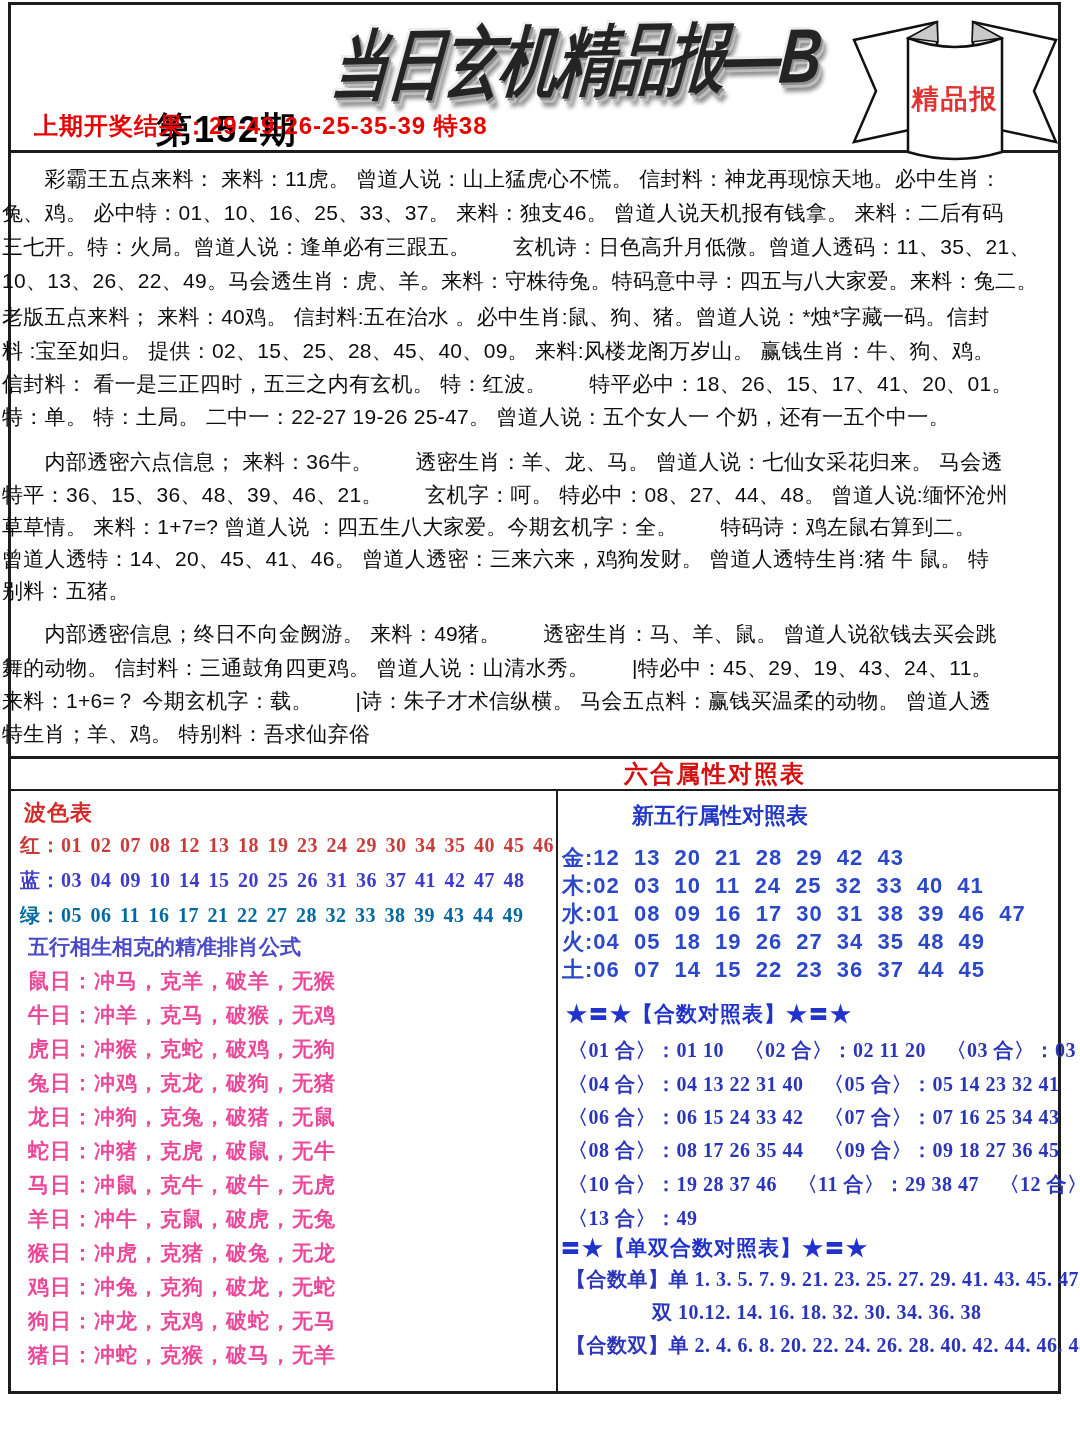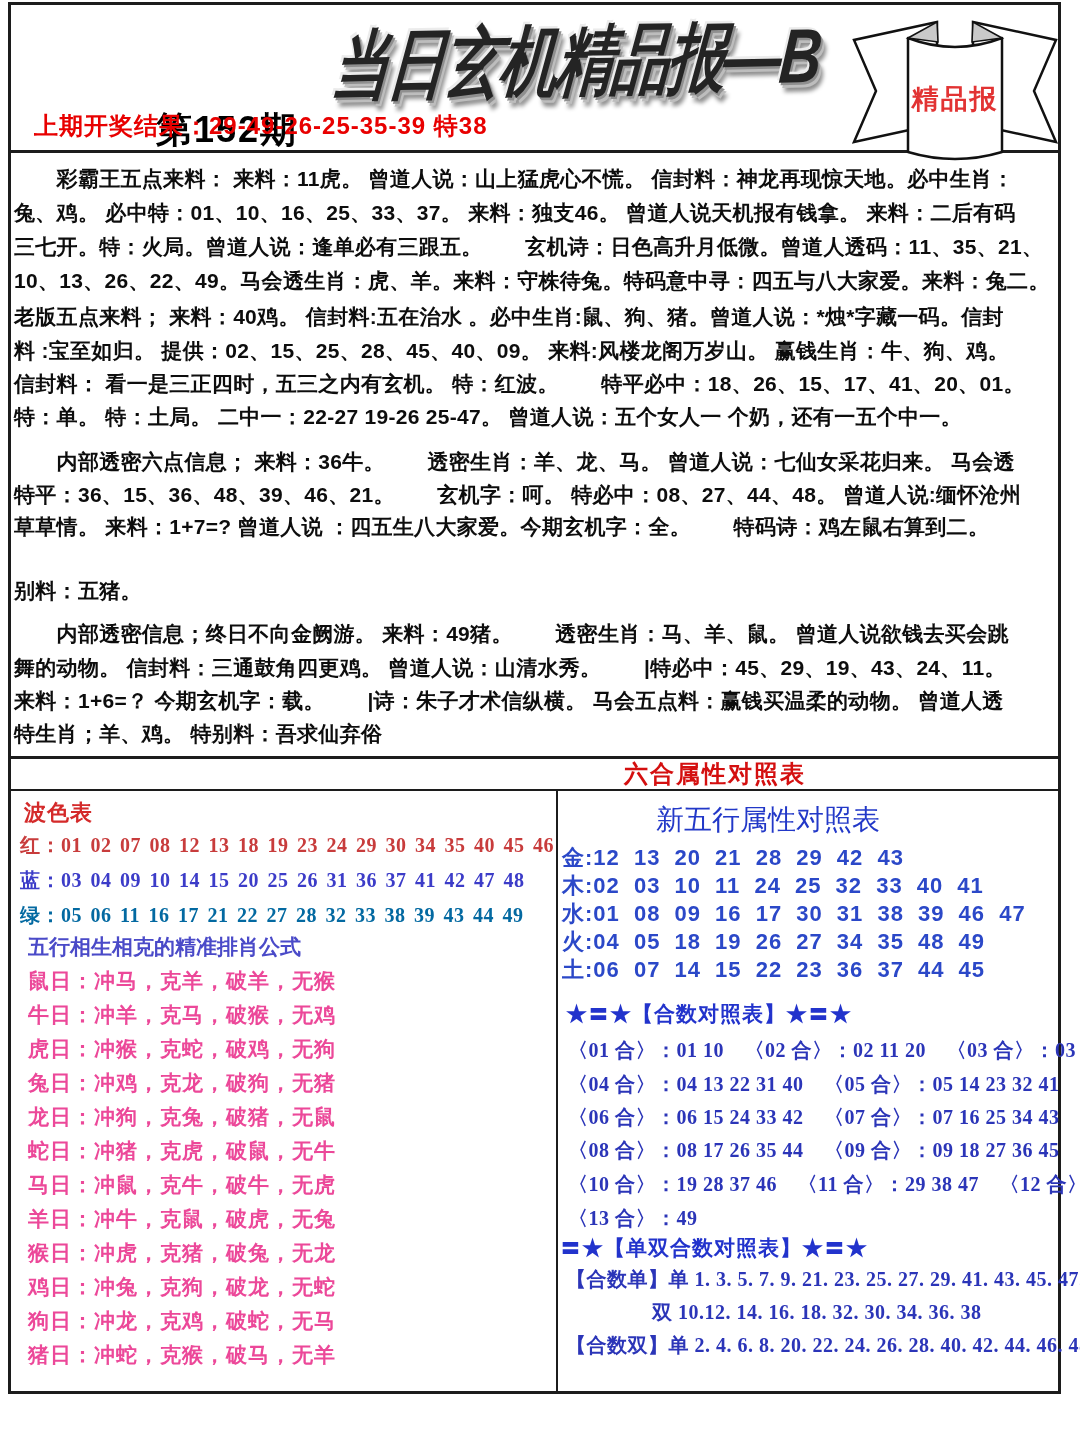--- a/index.html
+++ b/index.html
@@ -6,31 +6,31 @@
   .page{position:relative;width:1080px;height:1440px;background:#ffffff;
         font-family:"Liberation Sans",sans-serif;overflow:hidden;}
   .rule{position:absolute;background:#1c1c1c;}
   .issue{position:absolute;left:156px;top:62px;font-size:36px;font-weight:bold;color:#000;letter-spacing:2px;margin-top:44px;}
   .title3d{position:absolute;left:332px;top:28px;font-size:58px;font-weight:bold;font-style:italic;
            color:#242424;letter-spacing:-2px;white-space:nowrap;
            transform:rotate(-1.2deg) skewX(-6deg) scaleY(1.32);transform-origin:left center;
            text-shadow:-2px -2px 0 #ececec,2px 2px 0 #8f8f8f,4px 4px 0 #bdbdbd,6px 7px 4px rgba(0,0,0,.45);}
   .result{position:absolute;left:34px;top:110px;font-size:24px;font-weight:bold;color:#e80000;letter-spacing:1px;}
   .ribbon{position:absolute;left:842px;top:8px;width:228px;height:160px;}
-  .bl{position:absolute;left:14px;white-space:nowrap;font-weight:bold;font-size:21px;color:#0d0d0d;letter-spacing:.3px;}
+  .bl{position:absolute;left:2px;white-space:nowrap;font-weight:normal;font-size:21px;color:#0d0d0d;letter-spacing:.3px;}
   .sec-title{position:absolute;left:360px;top:758px;width:710px;text-align:center;
              font-size:24px;font-weight:bold;color:#d40f0f;letter-spacing:2px;white-space:nowrap;}
   .bose-title{position:absolute;left:24px;top:798px;font-size:22px;font-weight:bold;color:#d42a2a;letter-spacing:1px;}
   .num-row{position:absolute;left:20px;font-family:"Liberation Serif",serif;font-weight:bold;
            font-size:20px;letter-spacing:.5px;word-spacing:3px;white-space:nowrap;}
   .red{color:#c83c3c}.blu{color:#3c3cc8}.grn{color:#0369a1}
   .formula{position:absolute;left:28px;top:933px;font-size:21px;font-weight:bold;color:#4a4ac8;white-space:nowrap;}
   .zl{position:absolute;left:28px;font-size:21px;font-weight:bold;color:#ec4899;letter-spacing:1px;white-space:nowrap;}
-  .wx-title{position:absolute;left:560px;top:801px;width:320px;text-align:right;
-            font-size:28px;font-weight:normal;color:#2238c8;white-space:nowrap;}
+  .wx-title{position:absolute;left:560px;top:801px;width:320px;text-align:center;
+            font-size:22px;font-weight:bold;color:#2238c8;white-space:nowrap;}
   .wx{position:absolute;left:562px;font-size:22px;font-weight:bold;color:#2b48c8;word-spacing:7px;
       letter-spacing:1px;white-space:nowrap;}
   .hs-title{position:absolute;left:566px;font-size:21px;font-weight:bold;color:#2233cc;white-space:nowrap;letter-spacing:1px;}
   .hs{position:absolute;left:568px;font-family:"Liberation Serif",serif;font-size:20px;font-weight:bold;
       color:#2b35b8;white-space:nowrap;letter-spacing:.5px;}
   .ds{position:absolute;font-family:"Liberation Serif",serif;font-size:20px;font-weight:bold;
       color:#2b35b8;white-space:nowrap;letter-spacing:.5px;}
 </style>
 </head>
 <body>
@@ -64,20 +64,21 @@
   <div class="bl" style="top:267px">10、13、26、22、49。马会透生肖：虎、羊。来料：守株待兔。特码意中寻：四五与八大家爱。来料：兔二。</div>
 
   <div class="bl" style="top:303px">老版五点来料； 来料：40鸡。 信封料:五在治水 。必中生肖:鼠、狗、猪。曾道人说：*烛*字藏一码。信封</div>
   <div class="bl" style="top:337px">料 :宝至如归。 提供：02、15、25、28、45、40、09。 来料:风楼龙阁万岁山。 赢钱生肖：牛、狗、鸡。</div>
   <div class="bl" style="top:370px">信封料： 看一是三正四时，五三之内有玄机。 特：红波。　　特平必中：18、26、15、17、41、20、01。</div>
   <div class="bl" style="top:403px">特：单。 特：土局。 二中一：22-27 19-26 25-47。 曾道人说：五个女人一 个奶，还有一五个中一。</div>
 
   <div class="bl" style="top:448px">　　内部透密六点信息； 来料：36牛。　　透密生肖：羊、龙、马。 曾道人说：七仙女采花归来。 马会透</div>
   <div class="bl" style="top:481px">特平：36、15、36、48、39、46、21。　　玄机字：呵。 特必中：08、27、44、48。 曾道人说:缅怀沧州</div>
   <div class="bl" style="top:513px">草草情。 来料：1+7=? 曾道人说 ：四五生八大家爱。今期玄机字：全。　　特码诗：鸡左鼠右算到二。</div>
+  <div class="bl" style="top:545px">曾道人透特：14、20、45、41、46。 曾道人透密：三来六来，鸡狗发财。 曾道人透特生肖:猪 牛 鼠。 特</div>
   <div class="bl" style="top:577px">别料：五猪。</div>
 
   <div class="bl" style="top:620px">　　内部透密信息；终日不向金阙游。 来料：49猪。　　透密生肖：马、羊、鼠。 曾道人说欲钱去买会跳</div>
   <div class="bl" style="top:654px">舞的动物。 信封料：三通鼓角四更鸡。 曾道人说：山清水秀。　　|特必中：45、29、19、43、24、11。</div>
   <div class="bl" style="top:687px">来料：1+6=？ 今期玄机字：载。　　|诗：朱子才术信纵横。 马会五点料：赢钱买温柔的动物。 曾道人透</div>
   <div class="bl" style="top:720px">特生肖；羊、鸡。 特别料：吾求仙弃俗</div>
 
   <div class="sec-title">六合属性对照表</div>
 
   <div class="bose-title">波色表</div>

